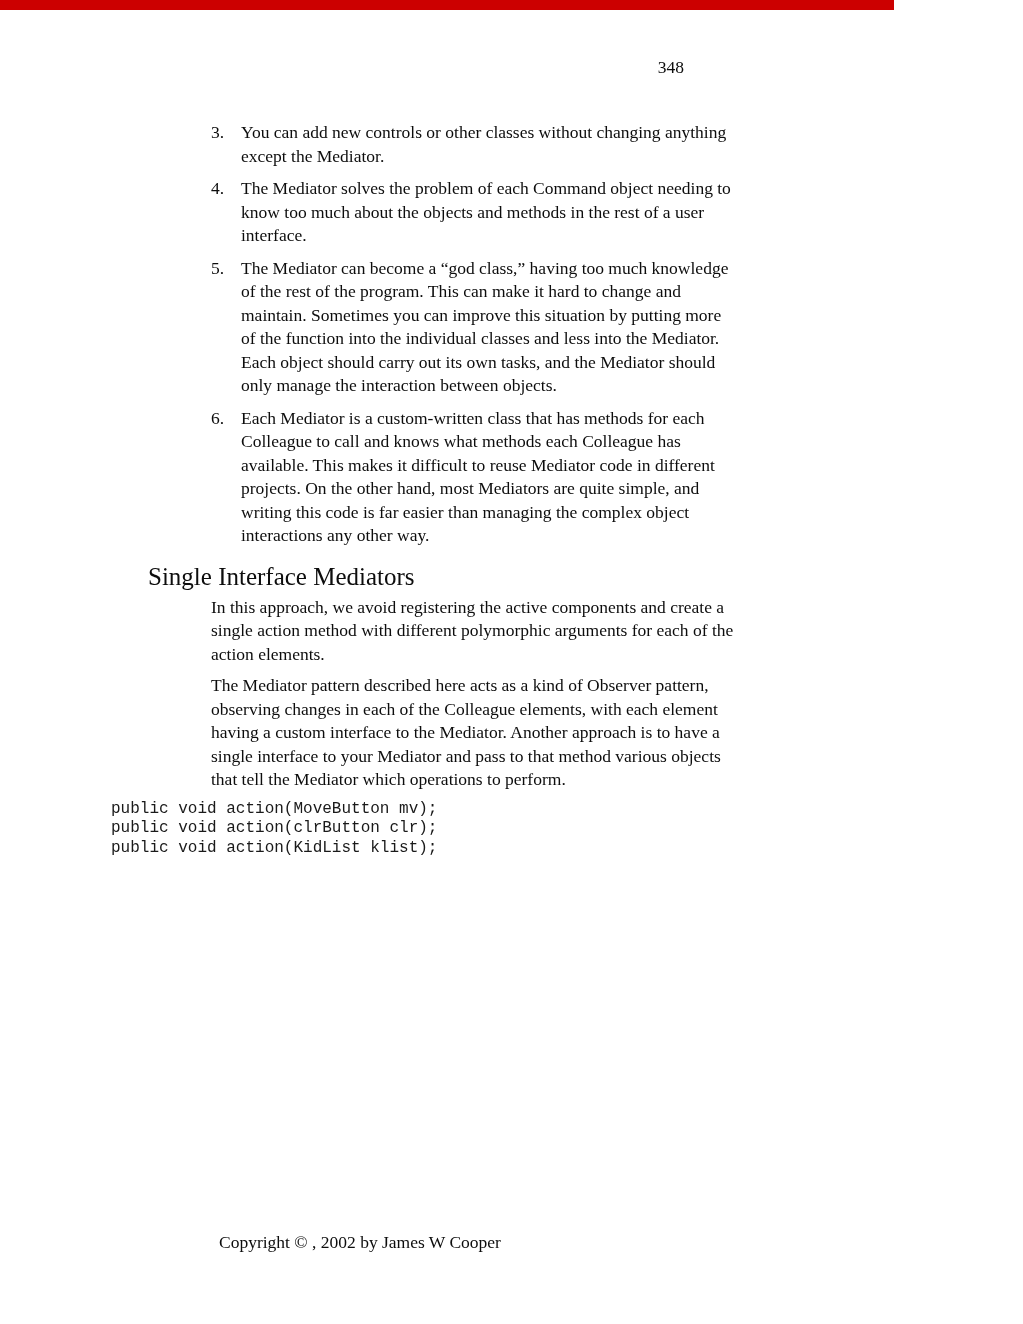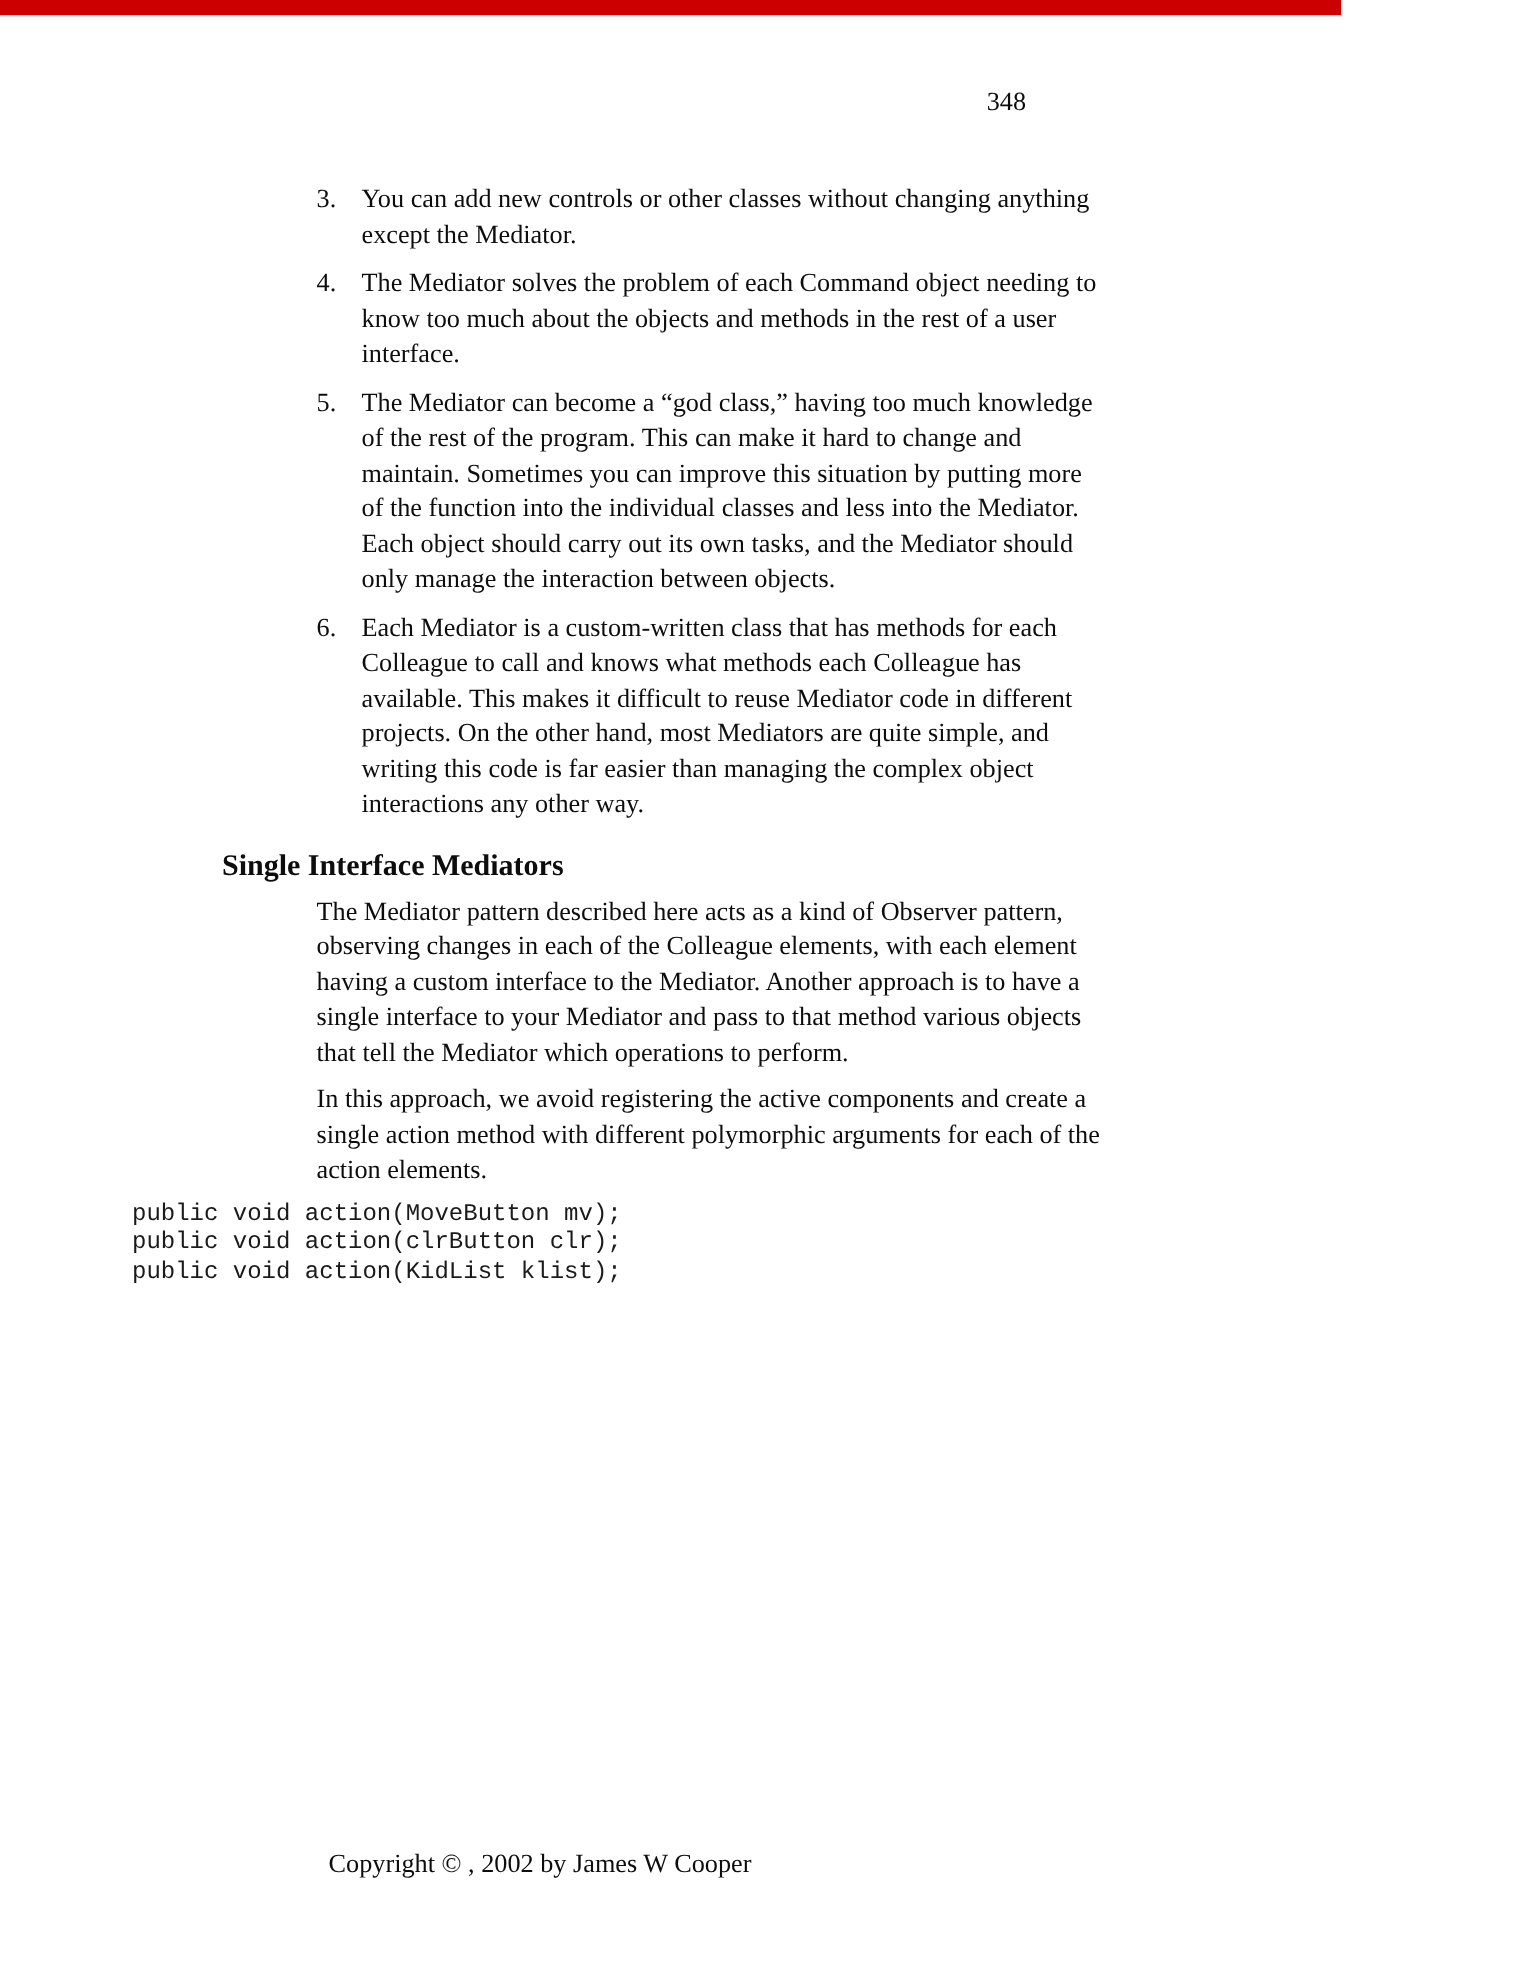--- a/index.html
+++ b/index.html
@@ -44,31 +44,31 @@
   .item-number {
     flex: none;
     width: 30px;
   }
   .item-text {
     white-space: pre-line;
     flex: 1;
   }
   .section-heading {
     margin: 17px 0 7px 148px;
-    font-size: 20px;
+    font-size: 25px;
     line-height: 24px;
-    font-weight: bold;
+    font-weight: normal;
   }
   .paragraph {
     margin: 0 0 8px 211px;
     white-space: pre-line;
     max-width: 640px;
   }
   .code-block {
-    margin: 8px 0 0 88px;
+    margin: 8px 0 0 111px;
     font-family: "Liberation Mono", "DejaVu Sans Mono", monospace;
     font-size: 16px;
     line-height: 19.5px;
     white-space: pre;
     color: #1a1a1a;
   }
   .footer {
     position: absolute;
     top: 1231px;
     left: 219px;
@@ -115,29 +115,29 @@
       <span class="item-text">Each Mediator is a custom-written class that has methods for each
 Colleague to call and knows what methods each Colleague has
 available. This makes it difficult to reuse Mediator code in different
 projects. On the other hand, most Mediators are quite simple, and
 writing this code is far easier than managing the complex object
 interactions any other way.</span>
     </div>
 
     <h2 class="section-heading">Single Interface Mediators</h2>
 
+    <p class="paragraph body-text">In this approach, we avoid registering the active components and create a
+single action method with different polymorphic arguments for each of the
+action elements.</p>
+
     <p class="paragraph body-text">The Mediator pattern described here acts as a kind of Observer pattern,
 observing changes in each of the Colleague elements, with each element
 having a custom interface to the Mediator. Another approach is to have a
 single interface to your Mediator and pass to that method various objects
 that tell the Mediator which operations to perform.</p>
-
-    <p class="paragraph body-text">In this approach, we avoid registering the active components and create a
-single action method with different polymorphic arguments for each of the
-action elements.</p>
 
     <pre class="code-block">public void action(MoveButton mv);
 public void action(clrButton clr);
 public void action(KidList klist);</pre>
 
   </div>
 
   <div class="footer">Copyright © , 2002 by James W Cooper</div>
 
 </div>

